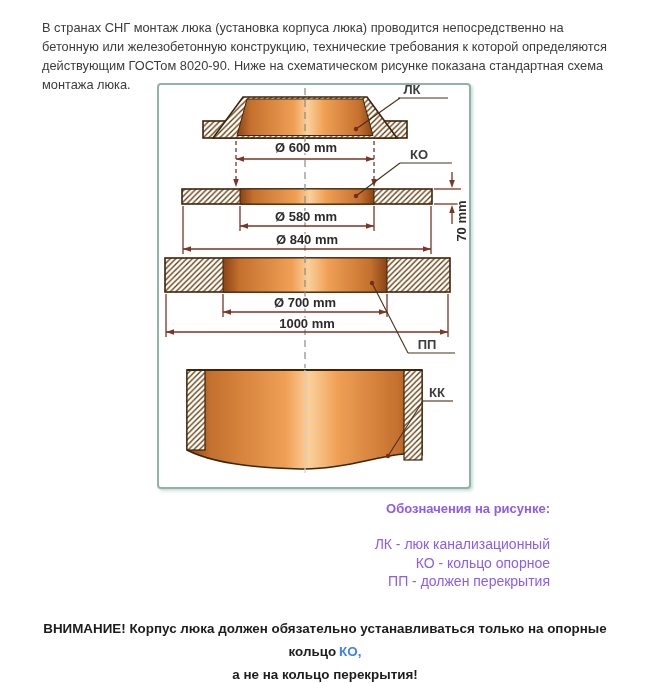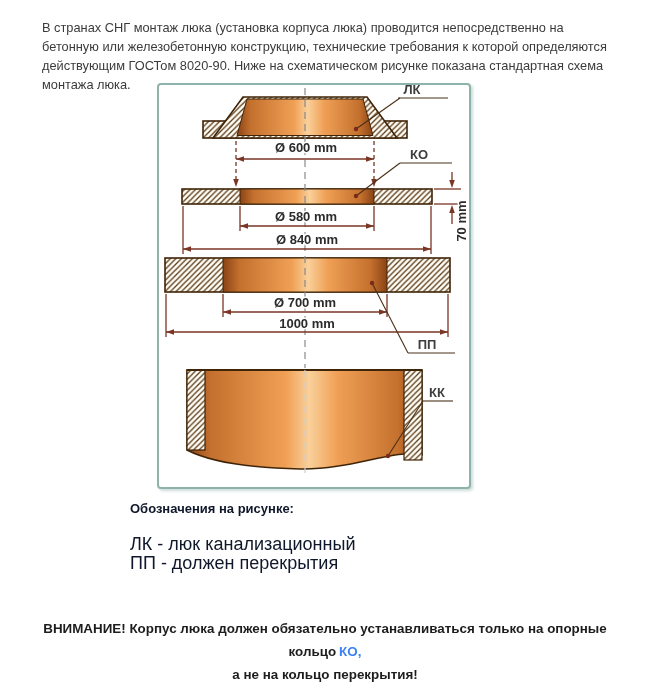--- a/index.html
+++ b/index.html
@@ -12,23 +12,23 @@
   .frame{position:absolute;left:157px;top:83px;width:310px;height:402px;
          border:2px solid #8fb3aa;border-radius:4px;background:#fff;
          box-shadow:2px 2px 3px #ccdcd8;}
   .frame svg{display:block;}
 
   .dim-text{font:bold 13px "Liberation Sans",sans-serif;fill:#2b2b2b;
             paint-order:stroke;stroke:#ffffff;stroke-width:3px;}
   .part-text{font:bold 13px "Liberation Sans",sans-serif;fill:#3d3d3d;}
 
   .legend{position:absolute;left:130px;top:501px;width:420px;
-          text-align:left;color:#0f172a;}
+          text-align:right;color:#8b5cf6;}
   .legend-heading{font-size:13px;font-weight:bold;margin:0 0 19px 0;}
-  .legend-item{font-size:18px;line-height:18.7px;}
+  .legend-item{font-size:14px;line-height:18.7px;}
 
   .warning{position:absolute;left:25px;top:617px;width:600px;text-align:center;
            font-weight:bold;font-size:13.4px;line-height:23px;color:#1d1d1d;}
   .warning .suffix{color:#3b82f6;margin-left:3px;}
 </style>
 </head>
 <body>
 
 <div class="page">
 
@@ -156,20 +156,21 @@
         <text class="part-text" x="419" y="159">КО</text>
         <text class="part-text" x="427" y="349">ПП</text>
         <text class="part-text" x="437" y="397">КК</text>
       </g>
     </svg>
   </div>
 
   <div class="legend">
     <p class="legend-heading">Обозначения на рисунке:</p>
     <div class="legend-item">ЛК - люк канализационный</div>
+    <div class="legend-item">КО - кольцо опорное</div>
     <div class="legend-item">ПП - должен перекрытия</div>
   </div>
 
   <div class="warning">
     <span>ВНИМАНИЕ! Корпус люка должен обязательно устанавливаться только на опорные кольцо</span><span class="suffix">КО,</span><br>
     <span>а не на кольцо перекрытия!</span>
   </div>
 
 </div>
 

